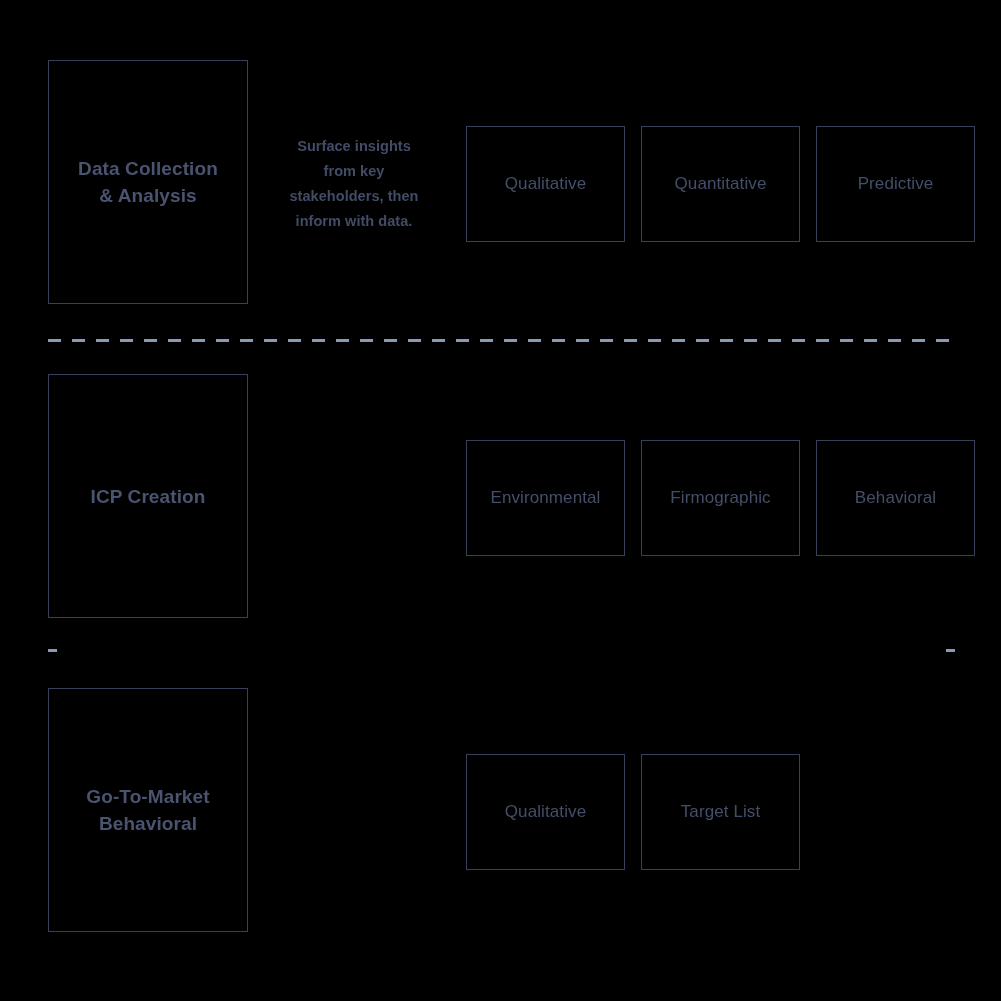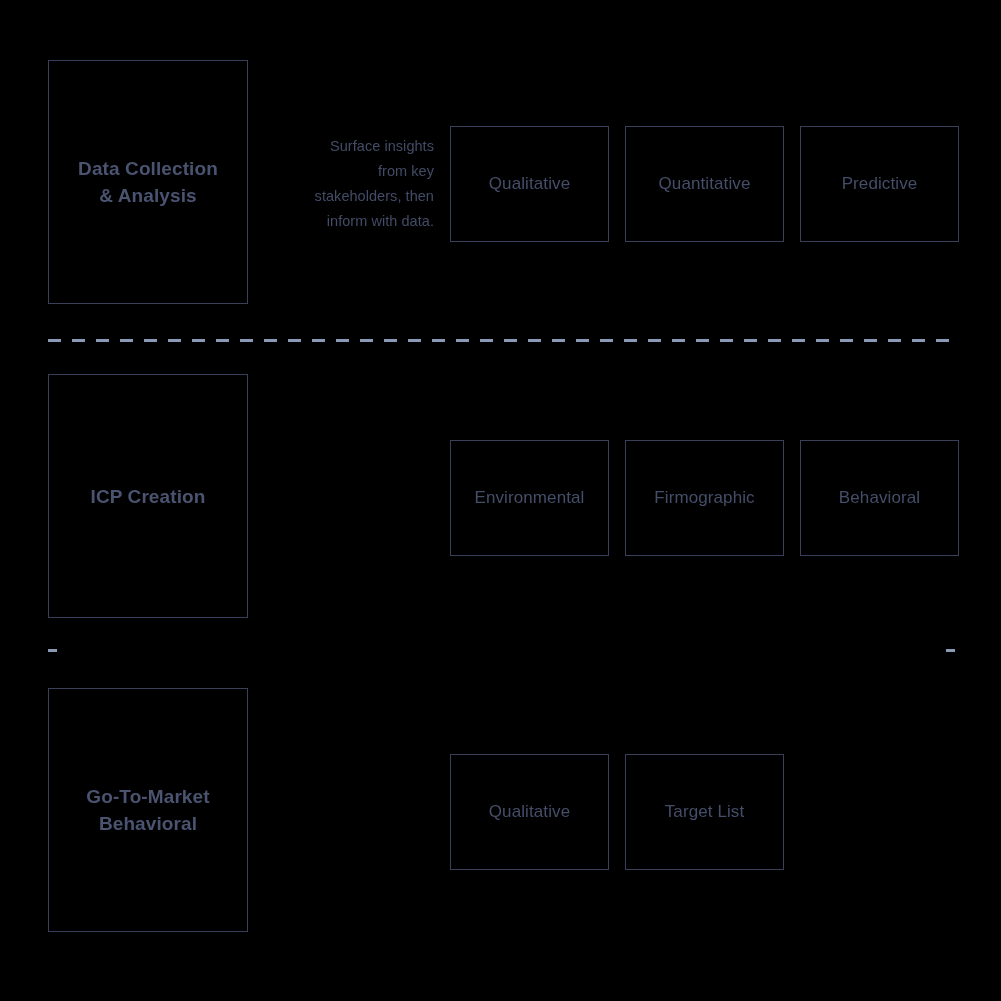--- a/index.html
+++ b/index.html
@@ -59,33 +59,33 @@
   }
 
   
   .desc {
     position: absolute;
     left: 274px;
     width: 160px;
     color: #434c66;
     font-size: 14.5px;
     line-height: 25px;
-    font-weight: 400;
+    font-weight: 700;
     letter-spacing: 0.05px;
     white-space: pre-line;
-    text-align: right;
+    text-align: center;
   }
   #row-0 .desc { top: 74px; }
   #row-1 .desc { top: 84px; }
   #row-2 .desc { top: 71px; }
 
   
   .cards {
     position: absolute;
-    left: 450px;
+    left: 466px;
     top: 66px;
     display: flex;
     gap: 16px;
   }
   .card {
     box-sizing: border-box;
     width: 159px;
     height: 116px;
     border: 1px solid #39405a;
     background: transparent;

